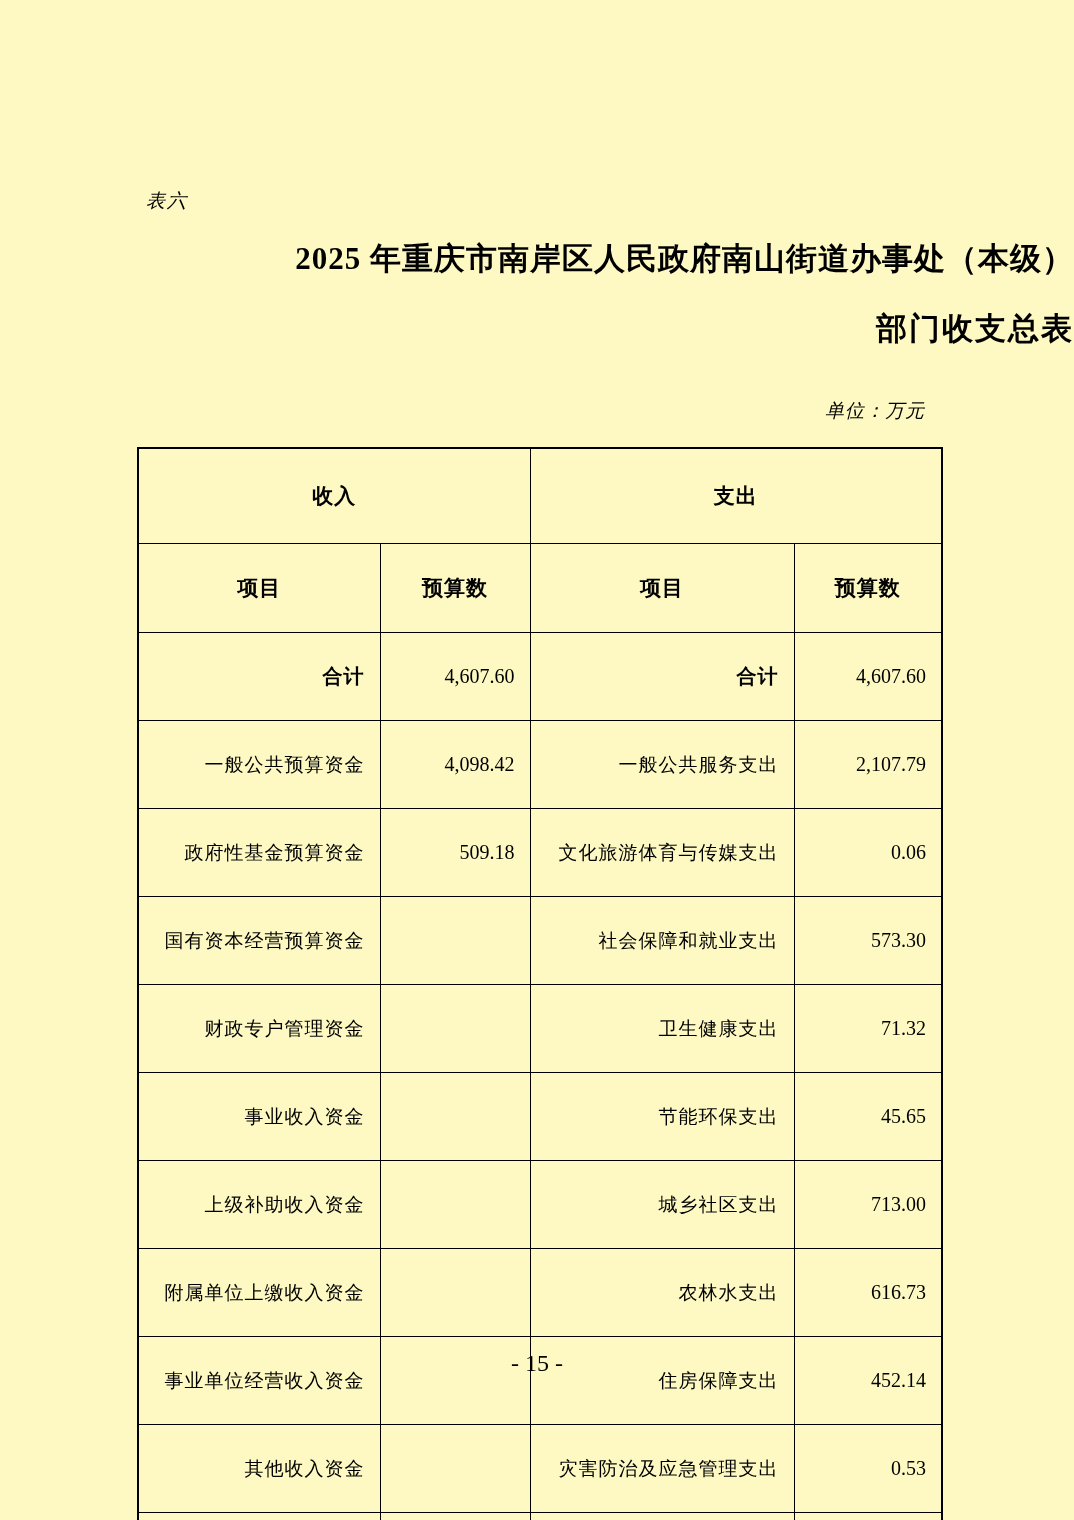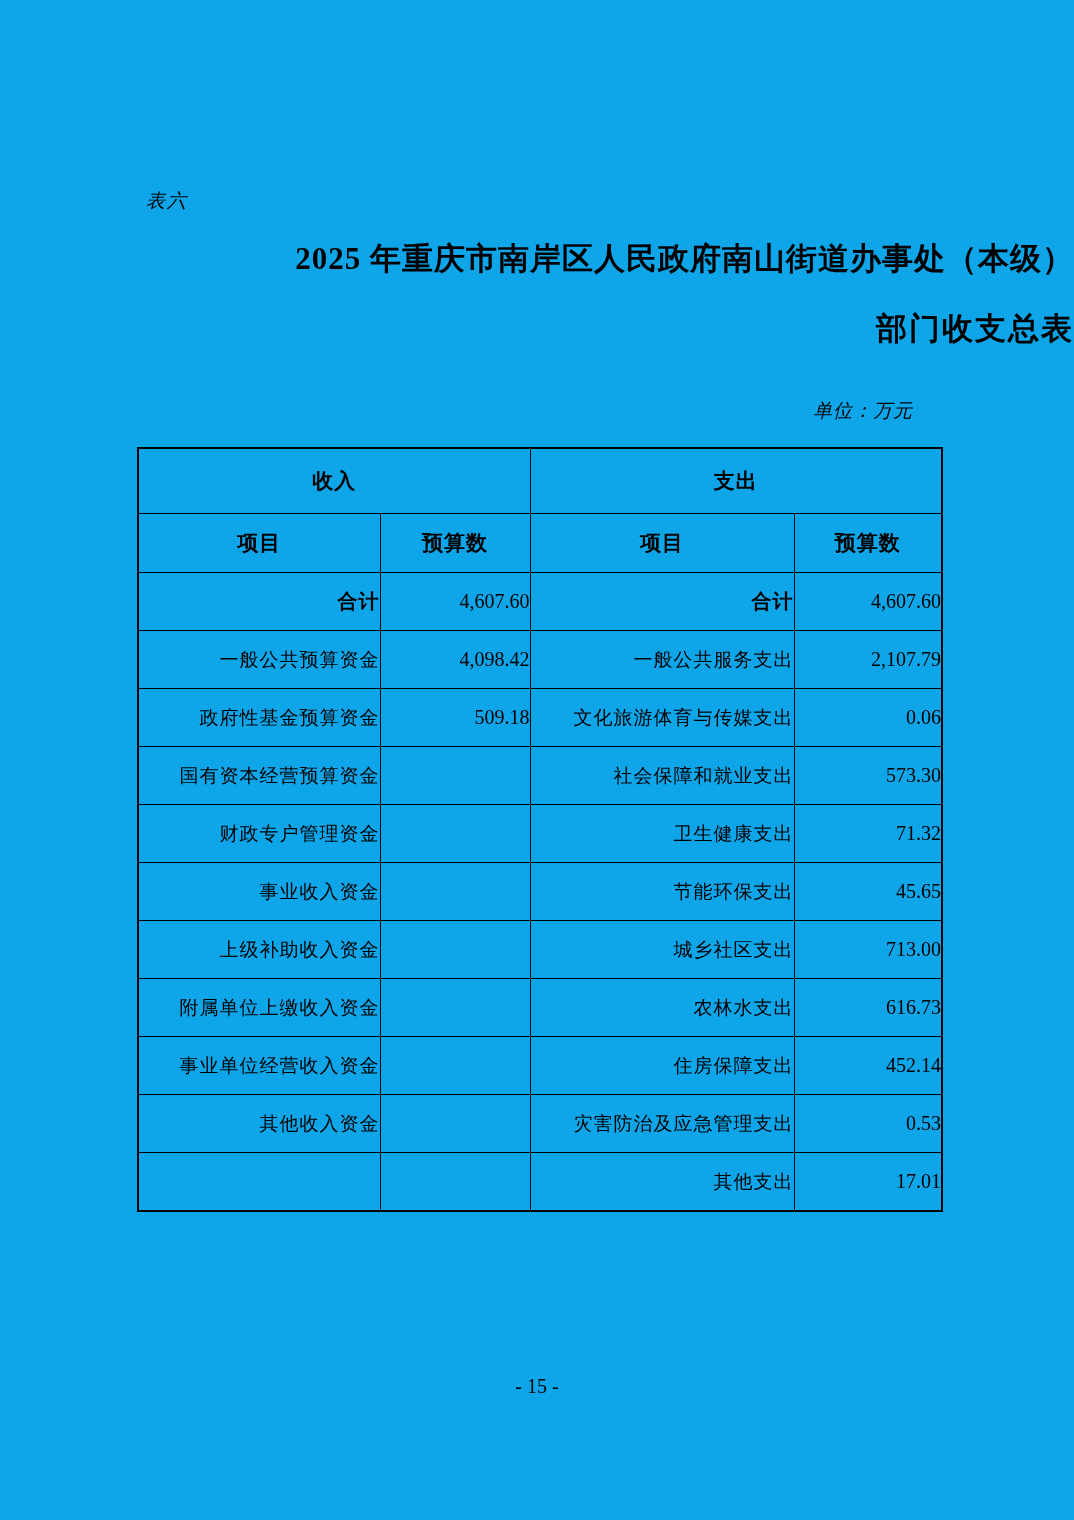--- a/index.html
+++ b/index.html
@@ -6,21 +6,21 @@
     margin: 0;
     padding: 0;
     background: #ffffff;
     color: #000000;
     font-family: "Liberation Serif", "DejaVu Serif", serif;
   }
   .page {
     position: relative;
     width: 1074px;
     height: 1520px;
-    background: #0ea5e9;
+    background: #fef9c3;
     overflow: hidden;
   }
   .table-label {
     position: absolute;
     left: 146px;
     top: 188px;
     font-size: 19px;
     font-style: italic;
     letter-spacing: 2px;
   }
@@ -38,41 +38,41 @@
     margin: 0 0 28px 0;
   }
   .title-line2 {
     font-size: 31px;
     font-weight: bold;
     letter-spacing: 2px;
     margin: 0;
   }
   .unit-label {
     position: absolute;
-    right: 161px;
+    right: 149px;
     top: 398px;
     font-size: 19px;
     font-style: italic;
     letter-spacing: 1px;
   }
   table.budget {
     position: absolute;
     left: 137px;
     top: 447px;
     width: 804px;
     border-collapse: collapse;
     table-layout: fixed;
     border: 2px solid #000000;
   }
   table.budget td, table.budget th {
     border: 1px solid #000000;
     overflow: hidden;
     white-space: nowrap;
     vertical-align: middle;
-    padding: 0;
+    padding: 15px;
   }
   tr.hdr-1 td { height: 64px; }
   tr.hdr-2 td { height: 58px; }
   tr.data-row td { height: 57px; }
   .hdr-cell {
     font-family: "Liberation Sans", "DejaVu Sans", sans-serif;
     font-weight: bold;
     font-size: 21px;
     text-align: center;
     letter-spacing: 1px;
@@ -93,22 +93,21 @@
     font-weight: bold;
     padding-left: 0;
     font-size: 20px;
   }
   .page-number {
     position: absolute;
     left: 0;
     top: 1350px;
     width: 100%;
     text-align: center;
-    font-size: 20px;
-    margin-top: 25px;
+    font-size: 24px;
   }
 </style>
 </head>
 <body>
 
 <div class="page">
 
   <div class="table-label">表六</div>
 
   <div class="title-block">

